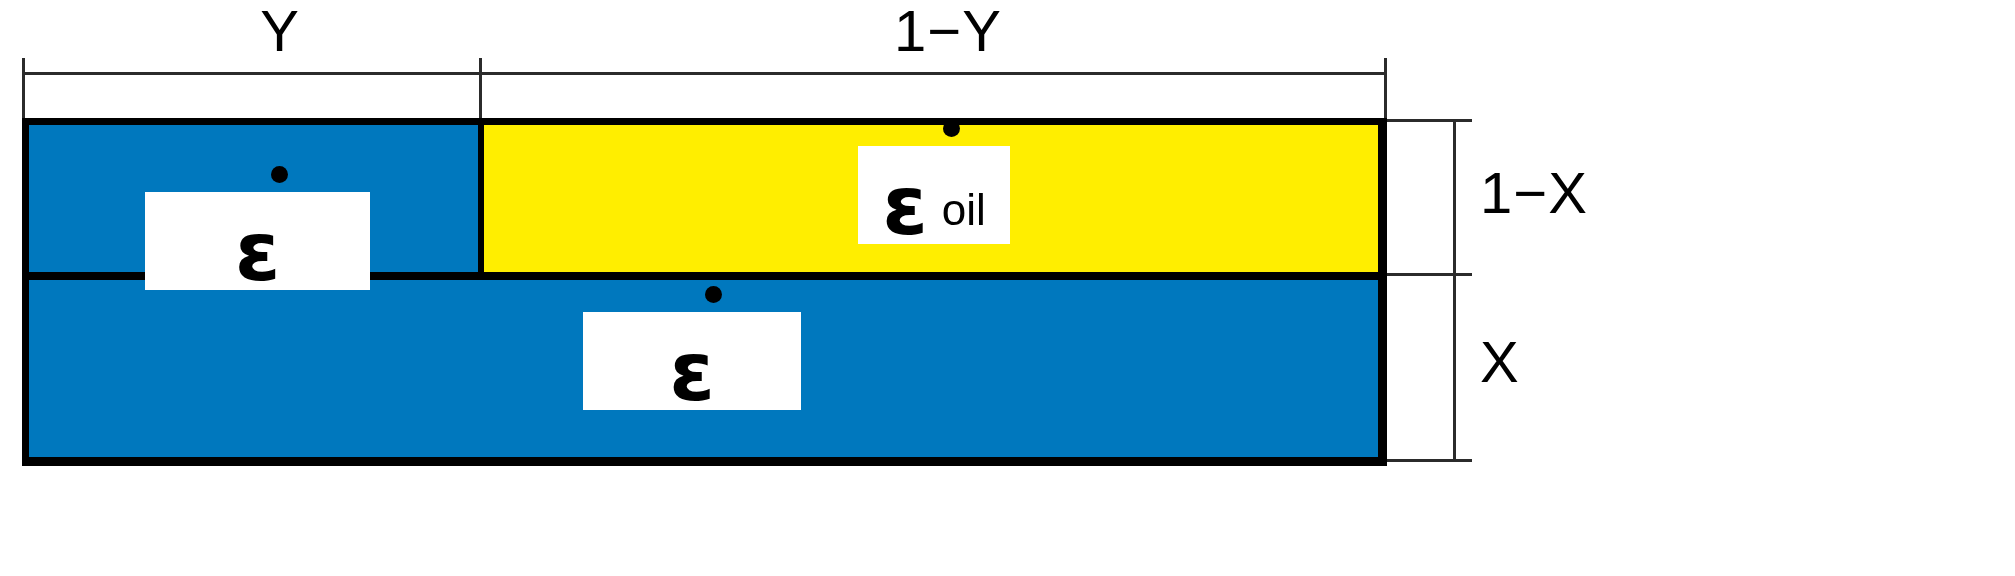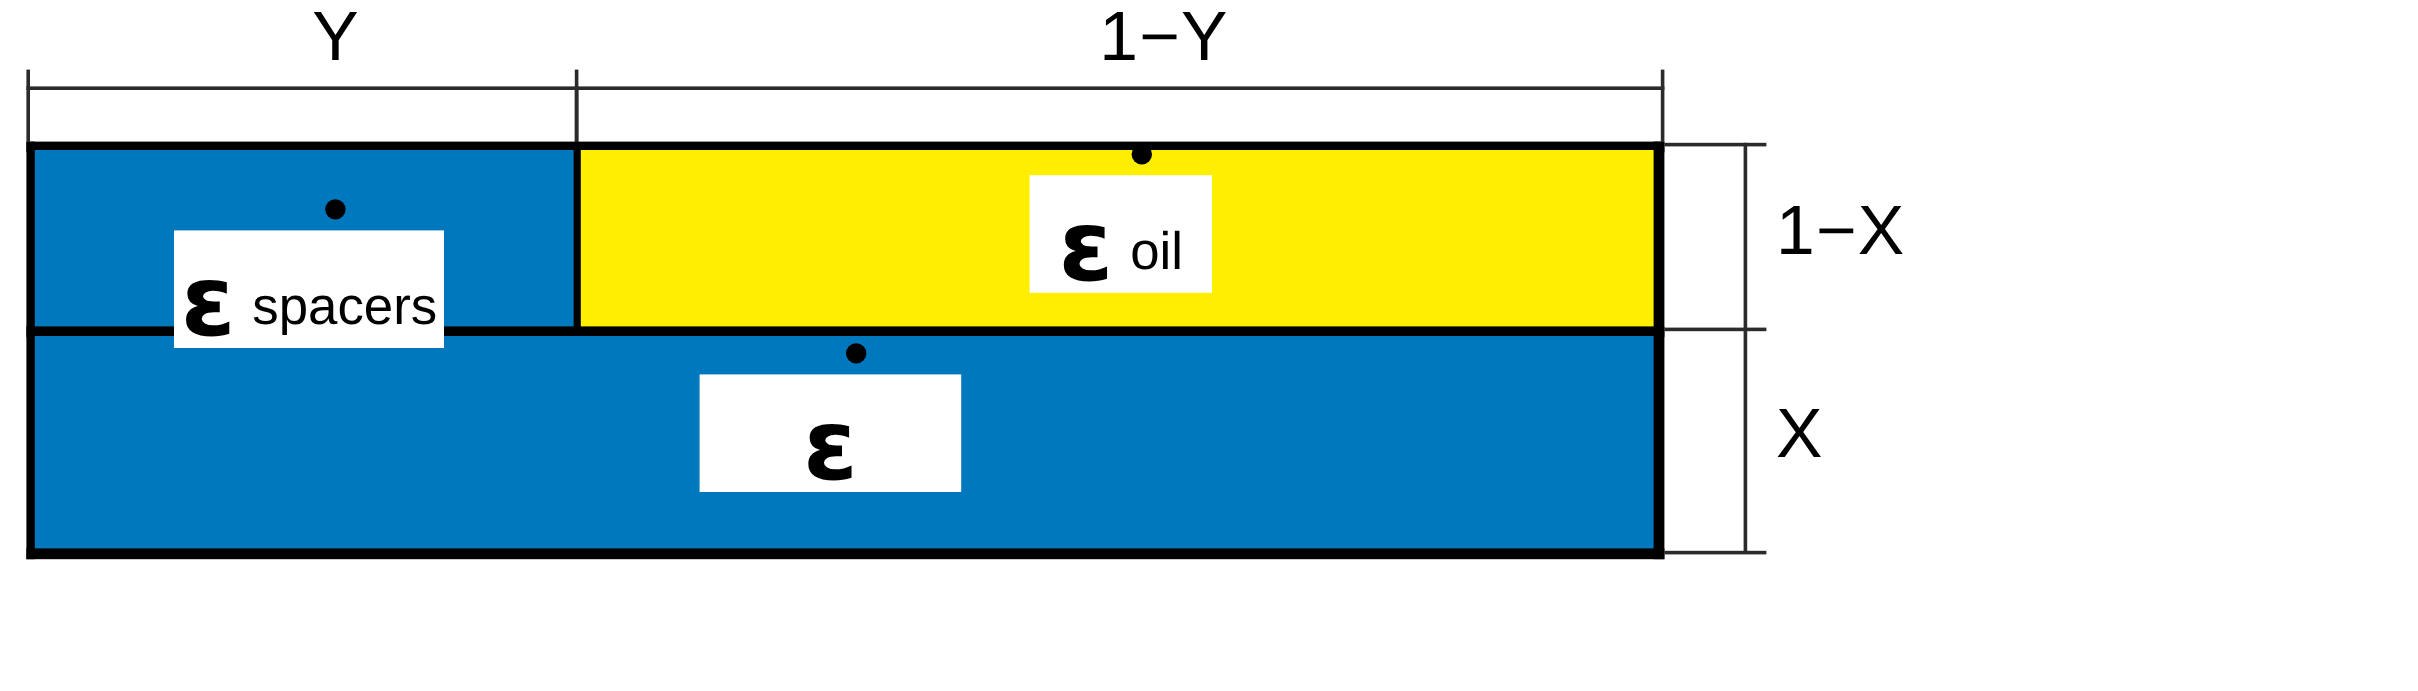--- a/index.html
+++ b/index.html
@@ -108,21 +108,21 @@
     white-space: nowrap;
   }
 </style>
 </head>
 <body>
 
 <div id="canvas">
 
   <div class="dim-top-label" style="left:120px; top:2px; width:320px;">Y</div>
 
-  <div class="dim-top-label" style="left:740px; top:2px; width:460px;">1−Y</div>
+  <div class="dim-top-label" style="left:718px; top:2px; width:460px;">1−Y</div>
 
   <div class="vline" style="left:22px; top:58px; height:60px;"></div>
 
   <div class="vline" style="left:479px; top:58px; height:60px;"></div>
 
   <div class="vline" style="left:1384px; top:58px; height:60px;"></div>
 
   <div class="hline" style="left:22px; top:72px; width:1365px;"></div>
 
   <div class="vline" style="left:479px; top:72px; height:50px;"></div>
@@ -142,21 +142,20 @@
   <div class="rule-h" style="left:22px; top:457px; width:1365px; height:9px;"></div>
 
   <div class="rule-v" style="left:22px; top:118px; width:7px; height:348px;"></div>
 
   <div class="rule-v" style="left:1378px; top:118px; width:9px; height:348px;"></div>
 
   <div class="plaque" style="left:145px; top:192px; width:225px; height:98px;">
     <span class="eps-wrap">
       <span class="eps-sym">ε</span>
       <span class="eps-dot"></span>
-      <span class="eps-sub">spacers</span>
     </span>
   </div>
 
   <div class="plaque" style="left:858px; top:146px; width:152px; height:98px;">
     <span class="eps-wrap">
       <span class="eps-sym">ε</span>
       <span class="eps-dot"></span>
       <span class="eps-sub">oil</span>
     </span>
   </div>

